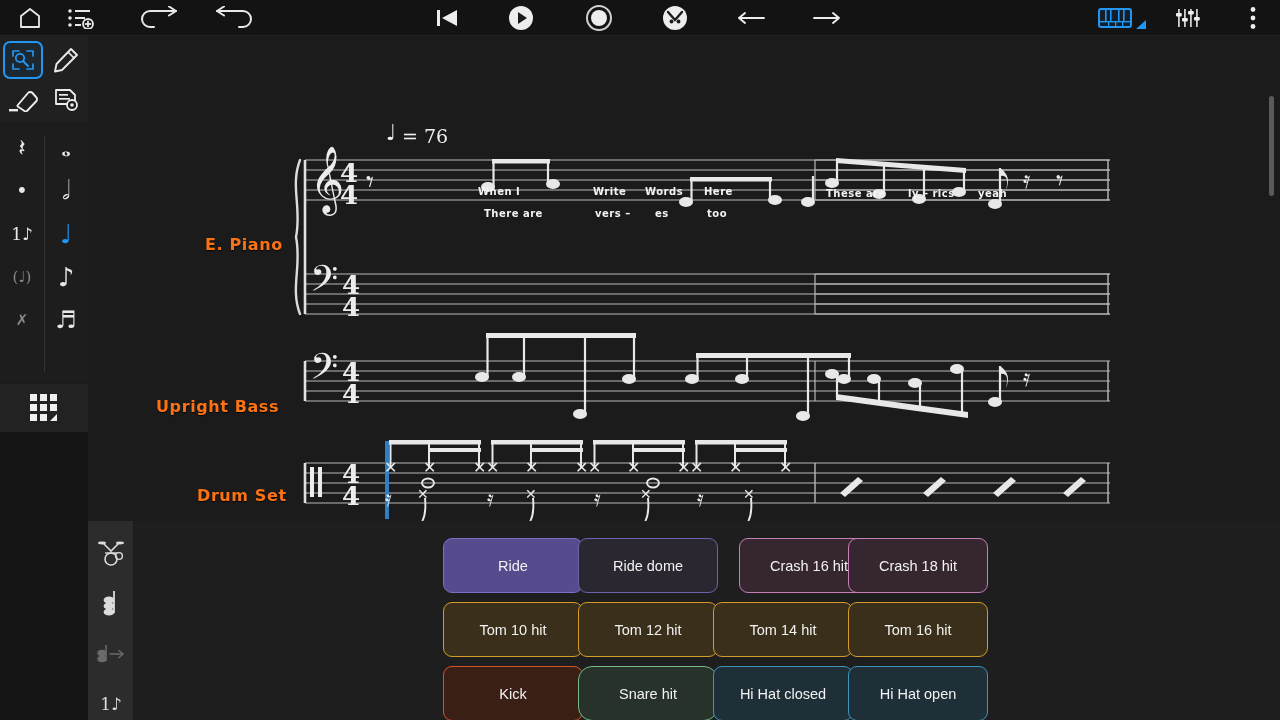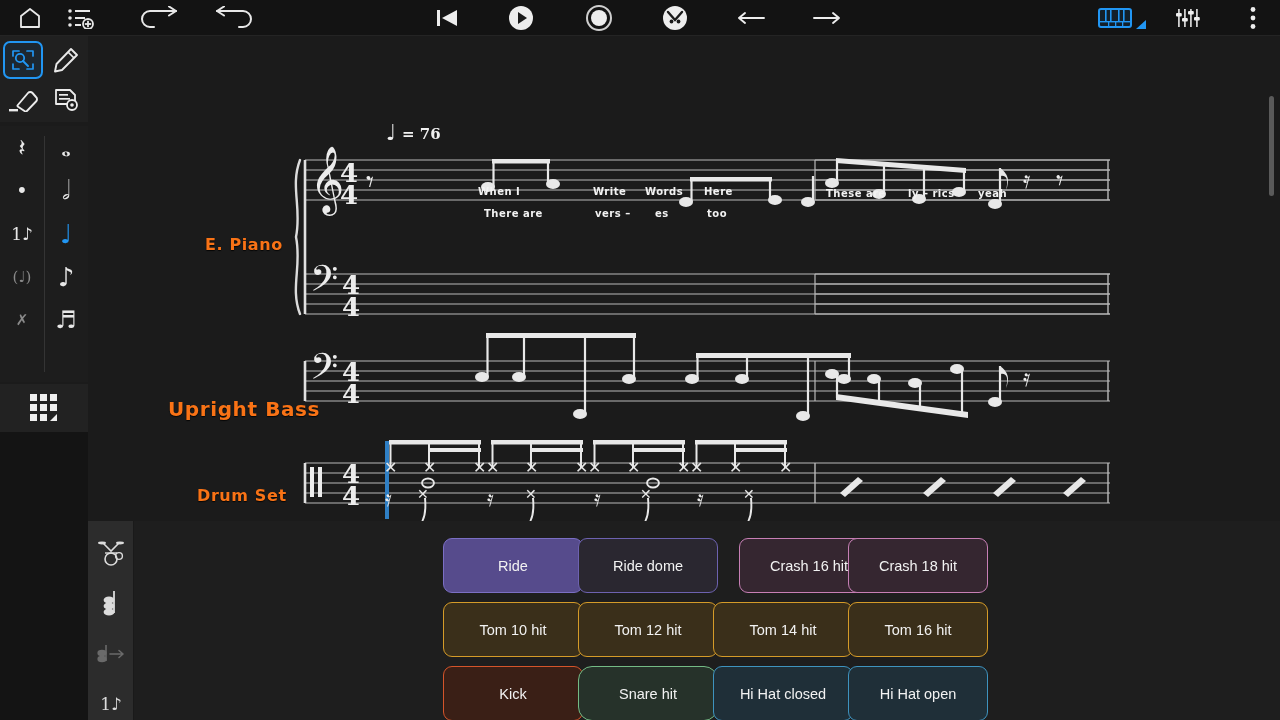--- a/index.html
+++ b/index.html
@@ -585,24 +585,24 @@
       <g fill="#e8e8e8">
         <path d="M752 457 L770 441 L775 445 L757 461 Z"></path>
         <path d="M835 457 L853 441 L858 445 L840 461 Z"></path>
         <path d="M905 457 L923 441 L928 445 L910 461 Z"></path>
         <path d="M975 457 L993 441 L998 445 L980 461 Z"></path>
       </g>
       <line x1="1020" y1="427" x2="1020" y2="467" stroke="#b9b9b9" stroke-width="1.4"></line>
     </svg>
 
     <div class="tempo" style="left:298px;top:84px;font-size:22px">♩</div>
-    <div class="tempo" style="left:314px;top:89px;font-size:15px;font-weight:bold">= 76</div>
+    <div class="tempo" style="left:314px;top:89px;font-size:19px;font-weight:normal">= 76</div>
 
     <div class="inst-label" style="left:117px;top:155px;font-size:16px">E. Piano</div>
-    <div class="inst-label" style="left:80px;top:317px;font-size:20px">Upright Bass</div>
+    <div class="inst-label" style="left:68px;top:317px;font-size:16px">Upright Bass</div>
     <div class="inst-label" style="left:109px;top:406px;font-size:16px">Drum Set</div>
 
     <div class="lyric" style="left:390px;top:150px">When I</div>
     <div class="lyric" style="left:396px;top:172px">There are</div>
     <div class="lyric" style="left:505px;top:150px">Write</div>
     <div class="lyric" style="left:507px;top:172px">vers  –</div>
     <div class="lyric" style="left:557px;top:150px">Words</div>
     <div class="lyric" style="left:567px;top:172px">es</div>
     <div class="lyric" style="left:616px;top:150px">Here</div>
     <div class="lyric" style="left:619px;top:172px">too</div>

